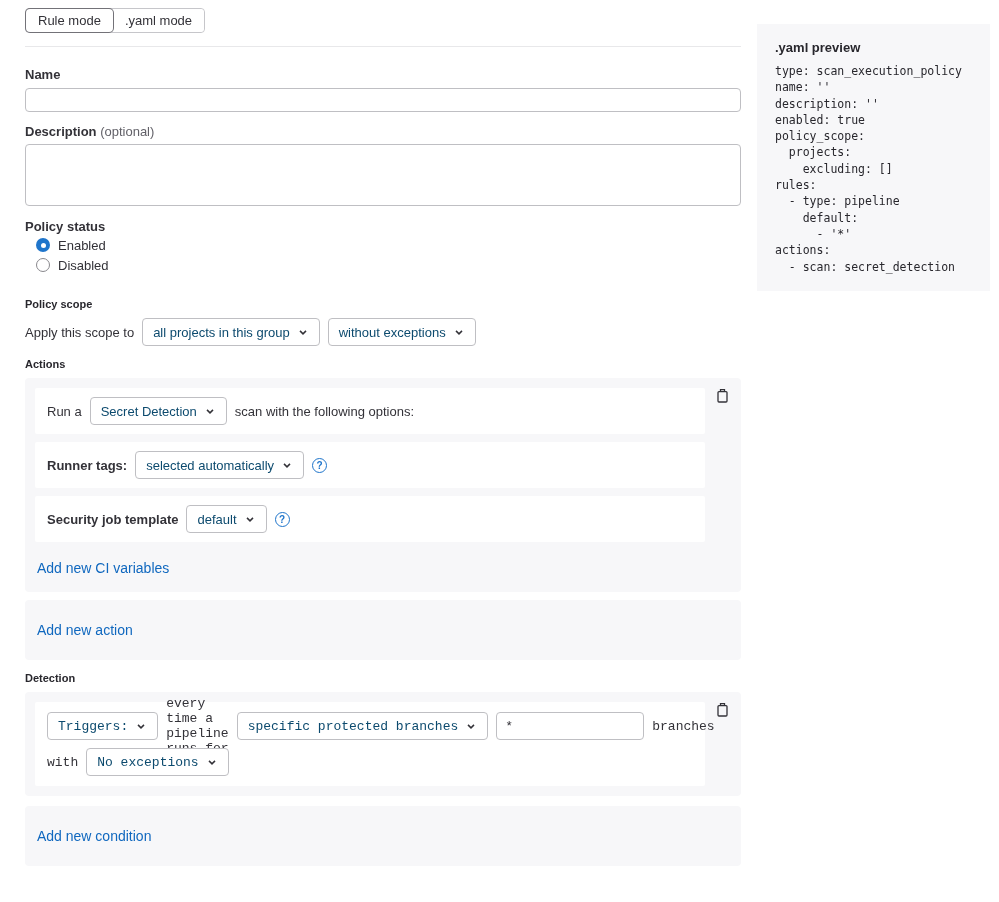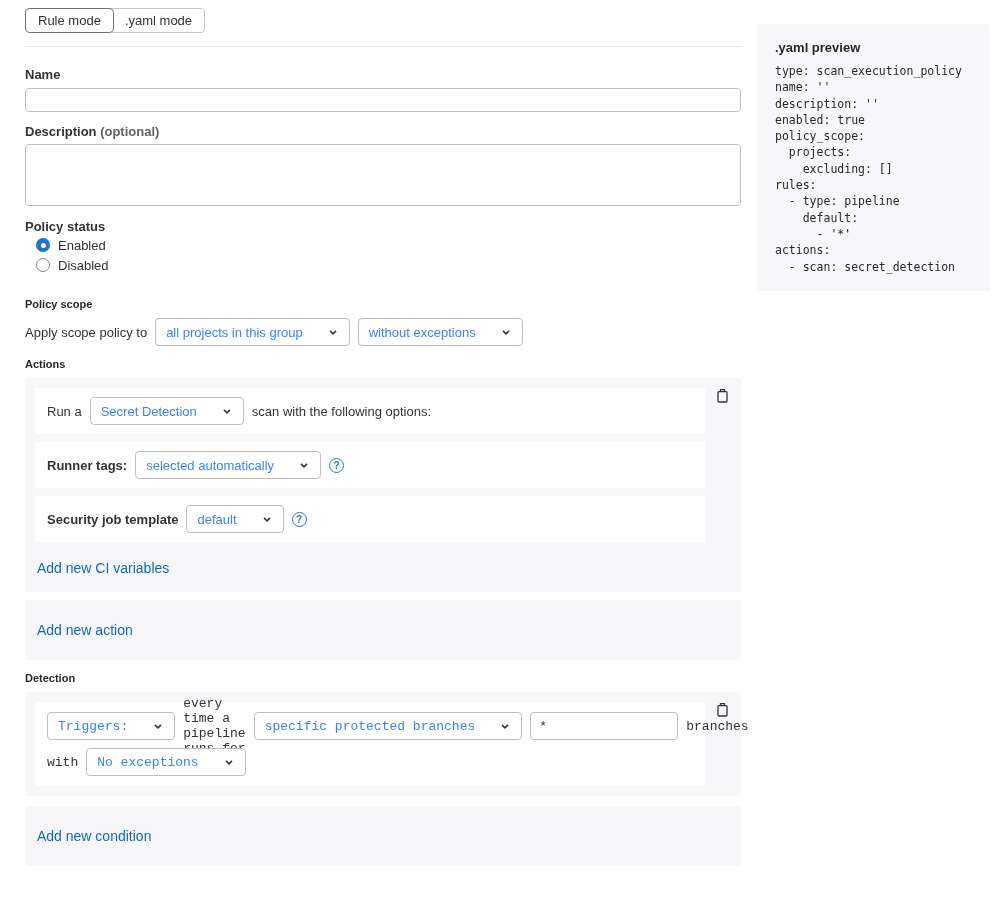--- a/index.html
+++ b/index.html
@@ -10,43 +10,43 @@
 
   
   .seg-group { display: inline-flex; border: 1px solid #c6c6ca; border-radius: 4px; background: #fff; }
   .seg { padding: 4px 12px; font-size: 13px; color: #333238; background: #fff; border: 0;
     border-radius: 4px; cursor: pointer; font-family: inherit; }
   .seg.active { box-shadow: 0 0 0 1px #737278; position: relative; z-index: 1; }
 
   .divider { border: 0; border-top: 1px solid #e8e8ea; margin-top: 13px; }
 
   .form-label { font-weight: bold; margin-top: 20px; font-size: 13px; }
-  .form-label .optional { font-weight: bold; color: #626168; }
+  .form-label .optional { font-weight: normal; color: #626168; }
   .lbl-tight { margin-top: 12px; }
   .text-input { display: block; width: 100%; height: 24px; margin-top: 6px; padding: 2px 8px;
     border: 1px solid #bfbfc3; border-radius: 4px; font-family: inherit; font-size: 13px; color: #333238; }
   .textarea { display: block; width: 100%; height: 62px; margin-top: 5px; padding: 6px 8px;
     border: 1px solid #bfbfc3; border-radius: 4px; font-family: inherit; font-size: 13px; resize: none; }
 
   .radio-row { display: flex; align-items: center; gap: 8px; height: 18px; margin-top: 2px; cursor: pointer; padding-left: 11px; }
   .radio { width: 14px; height: 14px; border-radius: 50%; border: 1px solid #89888d; background: #fff; flex: none; position: relative; }
   .radio.checked { border: 0; background: #1f75cb; }
   .radio.checked::after { content: ""; position: absolute; left: 4.5px; top: 4.5px; width: 5px; height: 5px;
     border-radius: 50%; background: #fff; }
 
   h2 { font-size: 11px; font-weight: bold; color: #28272d; }
   .h2-scope { margin-top: 24px; }
   .h2-actions { margin-top: 12px; }
   .h2-conditions { margin-top: 12px; }
 
   .scope-row { display: flex; align-items: center; gap: 8px; margin-top: 8px; color: #333238; }
 
-  .dd { display: inline-flex; align-items: center; gap: 24px; padding: 0 10px; height: 28px;
+  .dd { display: inline-flex; align-items: center; gap: 7px; padding: 0 10px; height: 28px;
     background: #fff; border: 1px solid #bfbfc3; border-radius: 4px; font-family: inherit;
-    font-size: 13px; color: #3b82f6; cursor: pointer; white-space: nowrap; }
+    font-size: 13px; color: #0c4a6e; cursor: pointer; white-space: nowrap; }
   .dd svg { flex: none; }
 
   .panel { position: relative; margin-top: 8px; background: #f7f7f9; border-radius: 4px; padding: 10px; }
   .panel.mt10 { margin-top: 10px; }
   .white-row { display: flex; align-items: center; gap: 8px; background: #fff; height: 46px;
     margin-bottom: 8px; margin-right: 26px; padding: 0 12px; border-radius: 2px; }
   .white-card { background: #fff; margin-right: 26px; padding: 10px 12px; border-radius: 2px; }
   .cond-row { display: flex; align-items: center; gap: 8px; height: 28px; font-family: Liberation Mono, monospace; }
   .cond-row + .cond-row { margin-top: 8px; }
 
@@ -98,21 +98,21 @@
       <span class="radio checked"></span>
       <span>Enabled</span>
     </div>
     <div class="radio-row">
       <span class="radio"></span>
       <span>Disabled</span>
     </div>
 
     <h2 class="h2-scope">Policy scope</h2>
     <div class="scope-row">
-      <span>Apply scope policy to</span>
+      <span>Apply this scope to</span>
       <button class="dd">
         <span>all projects in this group</span>
         <svg width="12" height="12" viewBox="0 0 16 16" fill="none" stroke="#333238" stroke-width="2">
             <path d="M4 6.5l4 4 4-4"></path>
           </svg>
       </button>
       <button class="dd">
         <span>without exceptions</span>
         <svg width="12" height="12" viewBox="0 0 16 16" fill="none" stroke="#333238" stroke-width="2">
             <path d="M4 6.5l4 4 4-4"></path>

